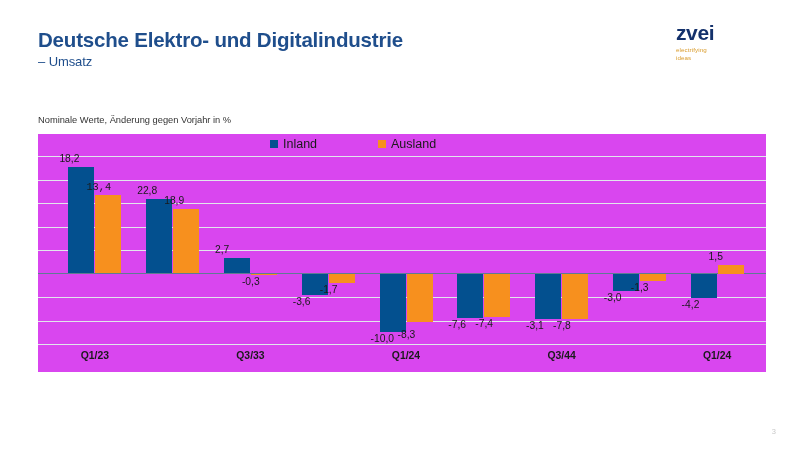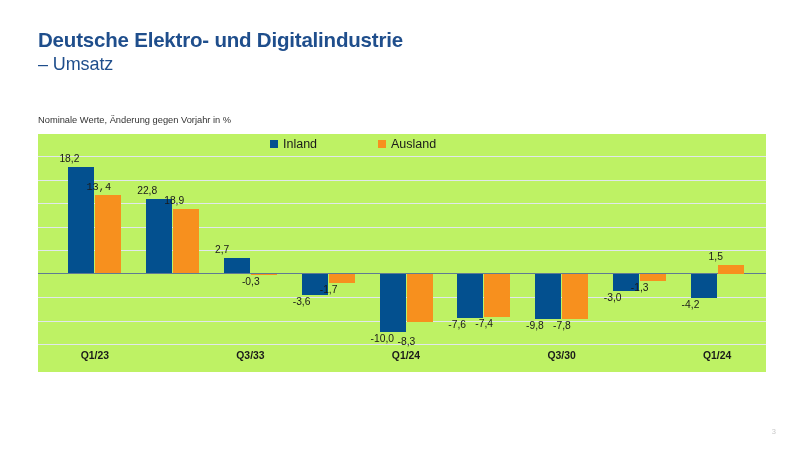--- a/index.html
+++ b/index.html
@@ -34,21 +34,21 @@
     line-height: 1.18;
   }
   #title-line1 {
     font-size: 20.5px;
     font-weight: bold;
     color: #1F4E8C;
     letter-spacing: -0.2px;
     white-space: nowrap;
   }
   #title-line2 {
-    font-size: 18px;
+    font-size: 13px;
     font-weight: normal;
     color: #1F4E8C;
     letter-spacing: -0.1px;
     white-space: nowrap;
     margin-top: 2px;
   }
 
   
   #logo {
     position: absolute;
@@ -82,21 +82,21 @@
     white-space: nowrap;
   }
 
   
   #chart-panel {
     position: absolute;
     left: 38px;
     top: 134px;
     width: 728px;
     height: 238px;
-    background: #bef264;
+    background: #d946ef;
   }
 
   
   #legend {
     position: absolute;
     left: 0;
     top: 2px;
     width: 728px;
     height: 20px;
   }
@@ -196,20 +196,27 @@
 
 <div id="slide">
 
   <div id="header">
 
     <div id="title-block">
       <div id="title-line1" style="color: rgb(31, 78, 140);">Deutsche Elektro- und Digitalindustrie</div>
       <div id="title-line2" style="color: rgb(31, 78, 140);">– Umsatz</div>
     </div>
 
+    <div id="logo">
+      <div id="logo-word" style="color: rgb(20, 49, 107);">zvei</div>
+      <div id="logo-tagline" style="color: rgb(217, 155, 43);">
+        <div>electrifying</div>
+        <div>ideas</div>
+      </div>
+    </div>
 
   </div>
 
   <div id="subtitle">Nominale Werte, Änderung gegen Vorjahr in %</div>
 
   <div id="chart-panel">
 
     <div id="legend">
       <div class="legend-item" id="legend-inland">
         <span class="legend-swatch" id="swatch-inland" style="background: rgb(3, 80, 143);"></span>
@@ -240,51 +247,51 @@
           <div class="bar-label" style="left: 99.1667px; top: 28.8875px;">22,8</div>
           <div class="bar inland" style="left: 185.944px; top: 101.638px; height: 15.8625px; background: rgb(3, 80, 143);"></div>
           <div class="bar-label" style="left: 176.944px; top: 87.6375px;">2,7</div>
           <div class="bar inland" style="left: 263.722px; top: 117.5px; height: 21.15px; background: rgb(3, 80, 143);"></div>
           <div class="bar-label" style="left: 254.722px; top: 139.65px;">-3,6</div>
           <div class="bar inland" style="left: 341.5px; top: 117.5px; height: 58.75px; background: rgb(3, 80, 143);"></div>
           <div class="bar-label" style="left: 332.5px; top: 177.25px;">-10,0</div>
           <div class="bar inland" style="left: 419.278px; top: 117.5px; height: 44.65px; background: rgb(3, 80, 143);"></div>
           <div class="bar-label" style="left: 410.278px; top: 163.15px;">-7,6</div>
           <div class="bar inland" style="left: 497.056px; top: 117.5px; height: 45.2375px; background: rgb(3, 80, 143);"></div>
-          <div class="bar-label" style="left: 488.056px; top: 163.738px;">-9,8</div>
+          <div class="bar-label" style="left: 488.056px; top: 163.738px;">-3,1</div>
           <div class="bar inland" style="left: 574.833px; top: 117.5px; height: 17.625px; background: rgb(3, 80, 143);"></div>
           <div class="bar-label" style="left: 565.833px; top: 136.125px;">-3,0</div>
           <div class="bar inland" style="left: 652.611px; top: 117.5px; height: 24.675px; background: rgb(3, 80, 143);"></div>
           <div class="bar-label" style="left: 643.611px; top: 143.175px;">-4,2</div>
           <div class="bar ausland" style="left: 57.3889px; top: 38.775px; height: 78.725px; background: rgb(247, 144, 30);"></div>
           <div class="bar-label" style="left: 48.3889px; top: 24.775px; font-family: Liberation Mono, monospace;">13,4</div>
           <div class="bar ausland" style="left: 135.167px; top: 53.4625px; height: 64.0375px; background: rgb(247, 144, 30);"></div>
           <div class="bar-label" style="left: 126.167px; top: 39.4625px;">18,9</div>
           <div class="bar ausland" style="left: 212.944px; top: 117.5px; height: 1.7625px; background: rgb(247, 144, 30);"></div>
           <div class="bar-label" style="left: 203.944px; top: 120.263px;">-0,3</div>
           <div class="bar ausland" style="left: 290.722px; top: 117.5px; height: 9.9875px; background: rgb(247, 144, 30);"></div>
           <div class="bar-label" style="left: 281.722px; top: 128.488px;">-1,7</div>
           <div class="bar ausland" style="left: 368.5px; top: 117.5px; height: 48.7625px; background: rgb(247, 144, 30);"></div>
-          <div class="bar-label" style="left: 359.5px; top: 180px;">-8,3</div>
+          <div class="bar-label" style="left: 359.5px; top: 173px;">-8,3</div>
           <div class="bar ausland" style="left: 446.278px; top: 117.5px; height: 43.475px; background: rgb(247, 144, 30);"></div>
           <div class="bar-label" style="left: 437.278px; top: 161.975px;">-7,4</div>
           <div class="bar ausland" style="left: 524.056px; top: 117.5px; height: 45.825px; background: rgb(247, 144, 30);"></div>
           <div class="bar-label" style="left: 515.056px; top: 164.325px;">-7,8</div>
           <div class="bar ausland" style="left: 601.833px; top: 117.5px; height: 7.6375px; background: rgb(247, 144, 30);"></div>
           <div class="bar-label" style="left: 592.833px; top: 126.138px;">-1,3</div>
           <div class="bar ausland" style="left: 679.611px; top: 108.688px; height: 8.8125px; background: rgb(247, 144, 30);"></div>
           <div class="bar-label" style="left: 670.611px; top: 94.6875px;">1,5</div>
         </div>
     </div>
 
     <div id="cat-axis">
         <div class="cat-label" style="left: 26.8889px;">Q1/23</div>
         <div class="cat-label" style="left: 182.444px;">Q3/33</div>
         <div class="cat-label" style="left: 338px;">Q1/24</div>
-        <div class="cat-label" style="left: 493.556px;">Q3/30</div>
+        <div class="cat-label" style="left: 493.556px;">Q3/44</div>
         <div class="cat-label" style="left: 649.111px;">Q1/24</div>
       </div>
 
   </div>
 
 
   <div id="page-number">3</div>
 
 </div>
 

